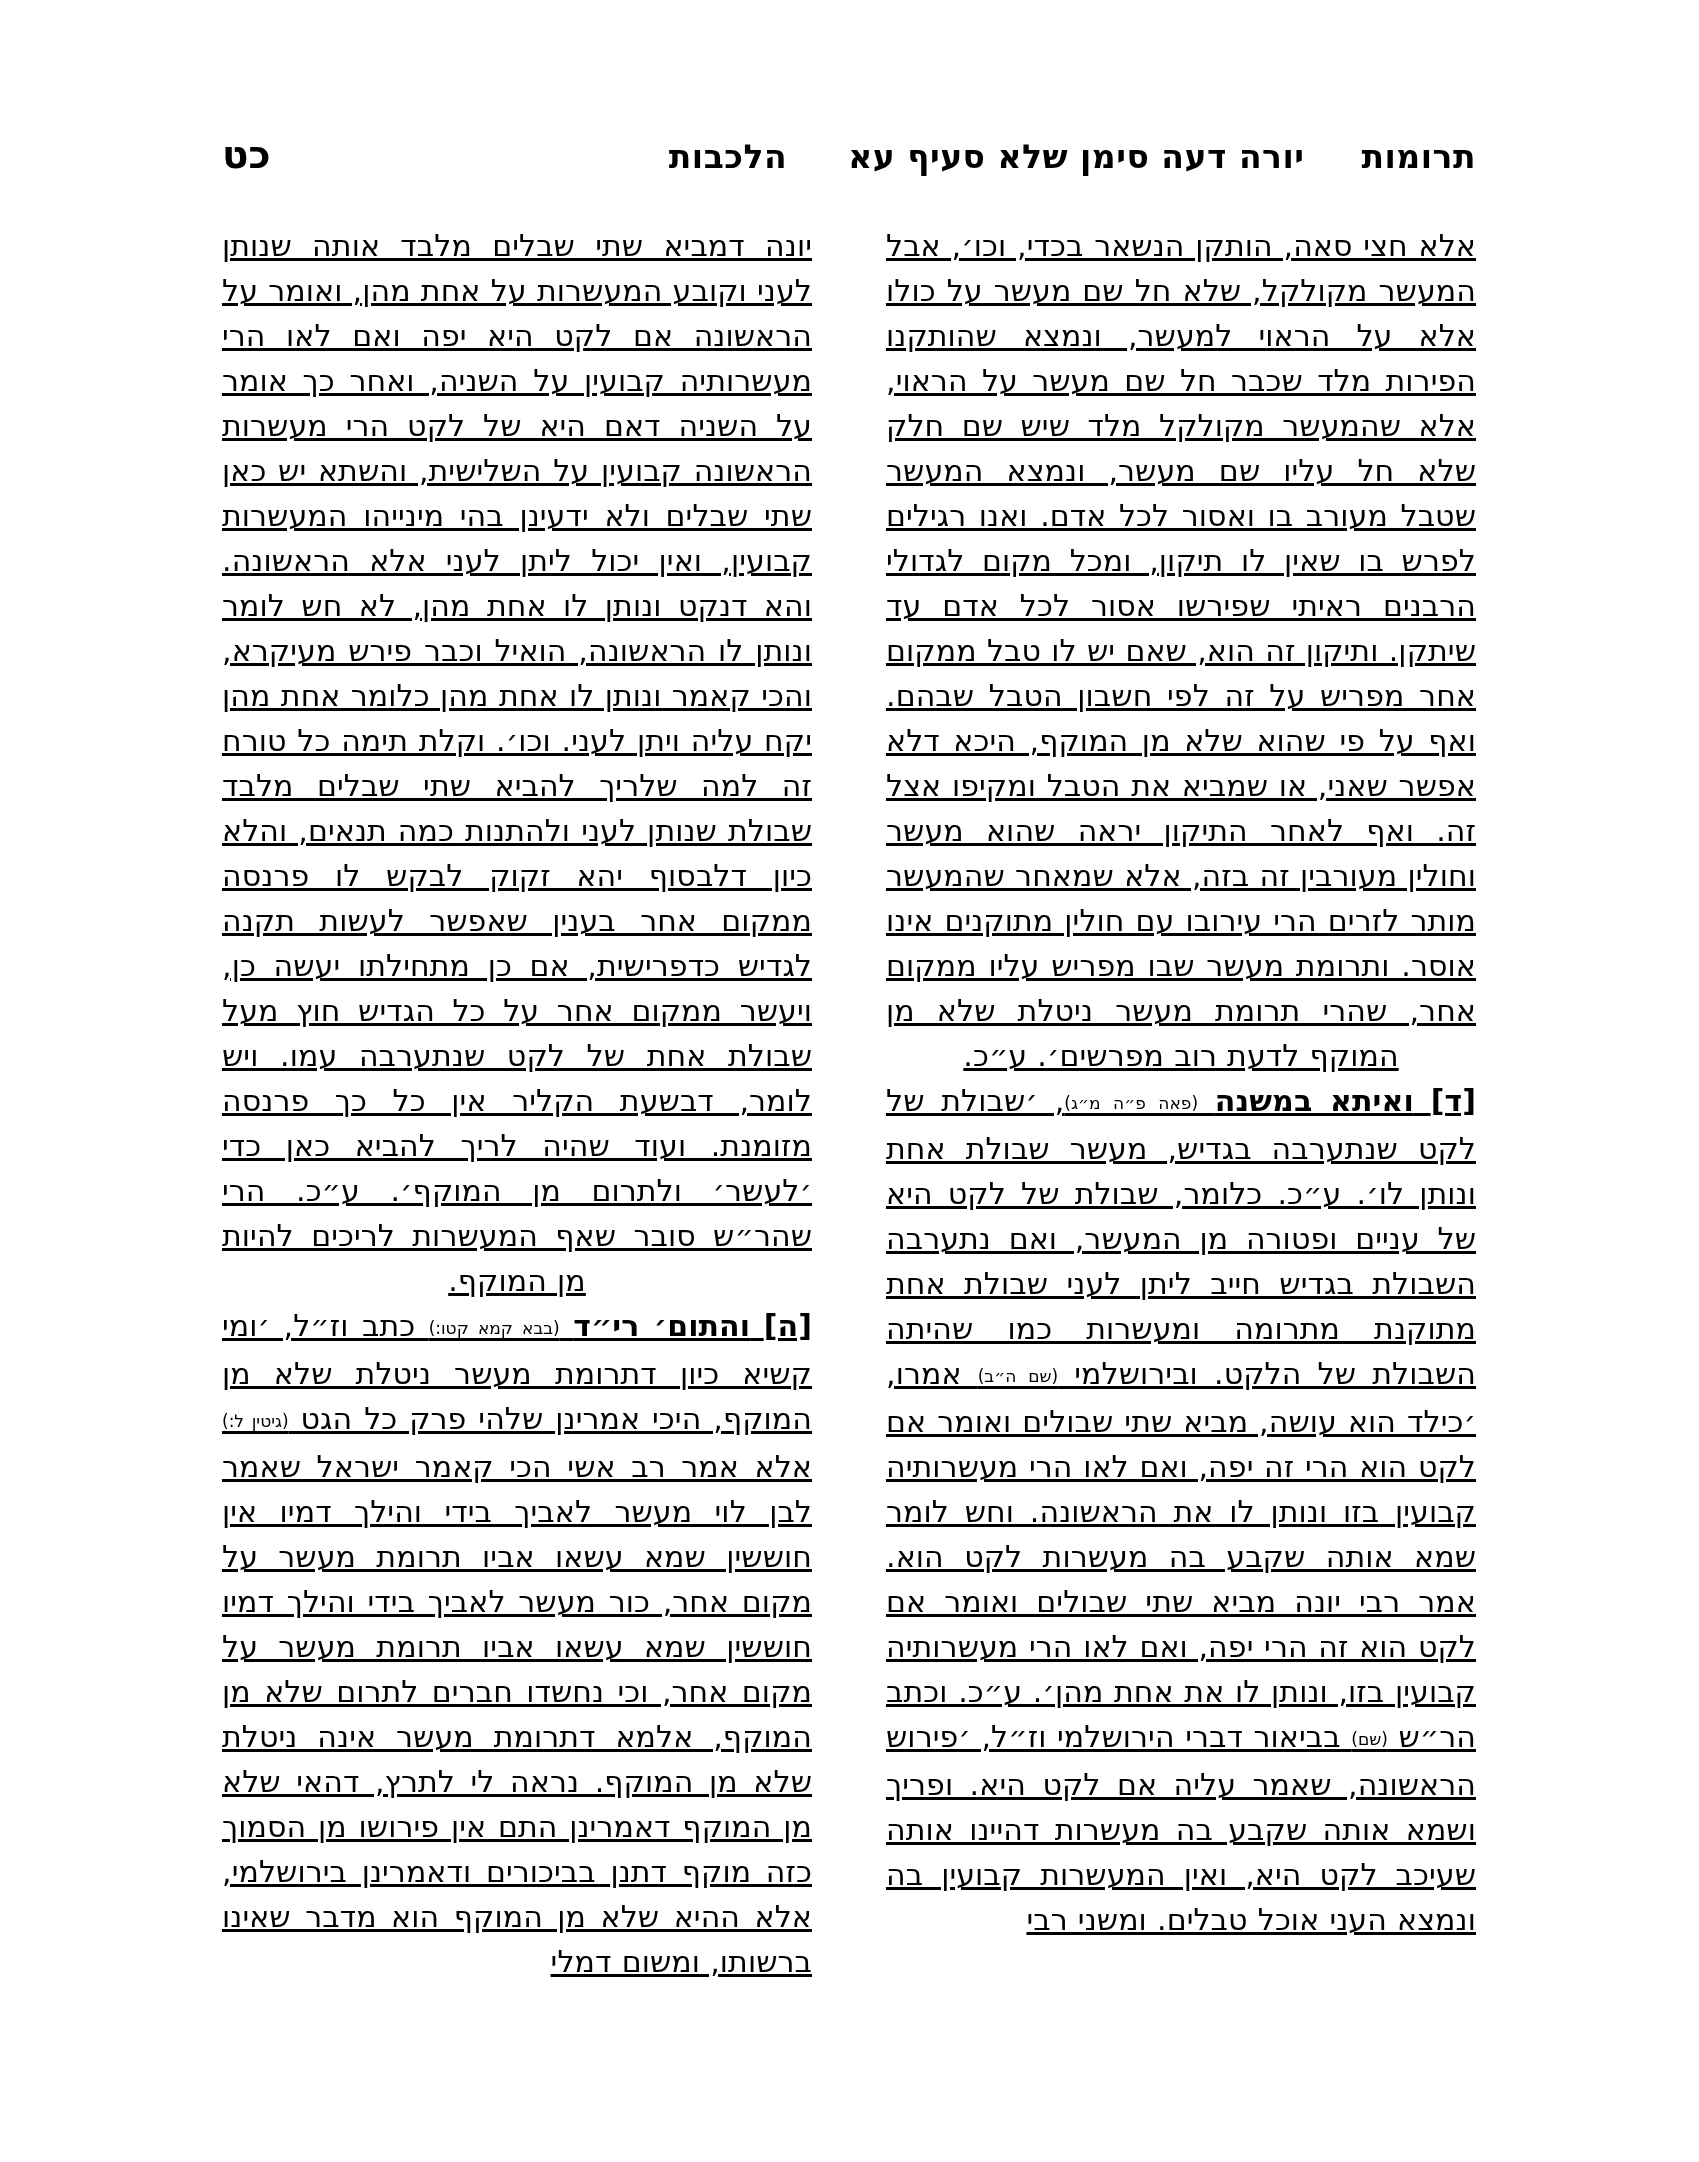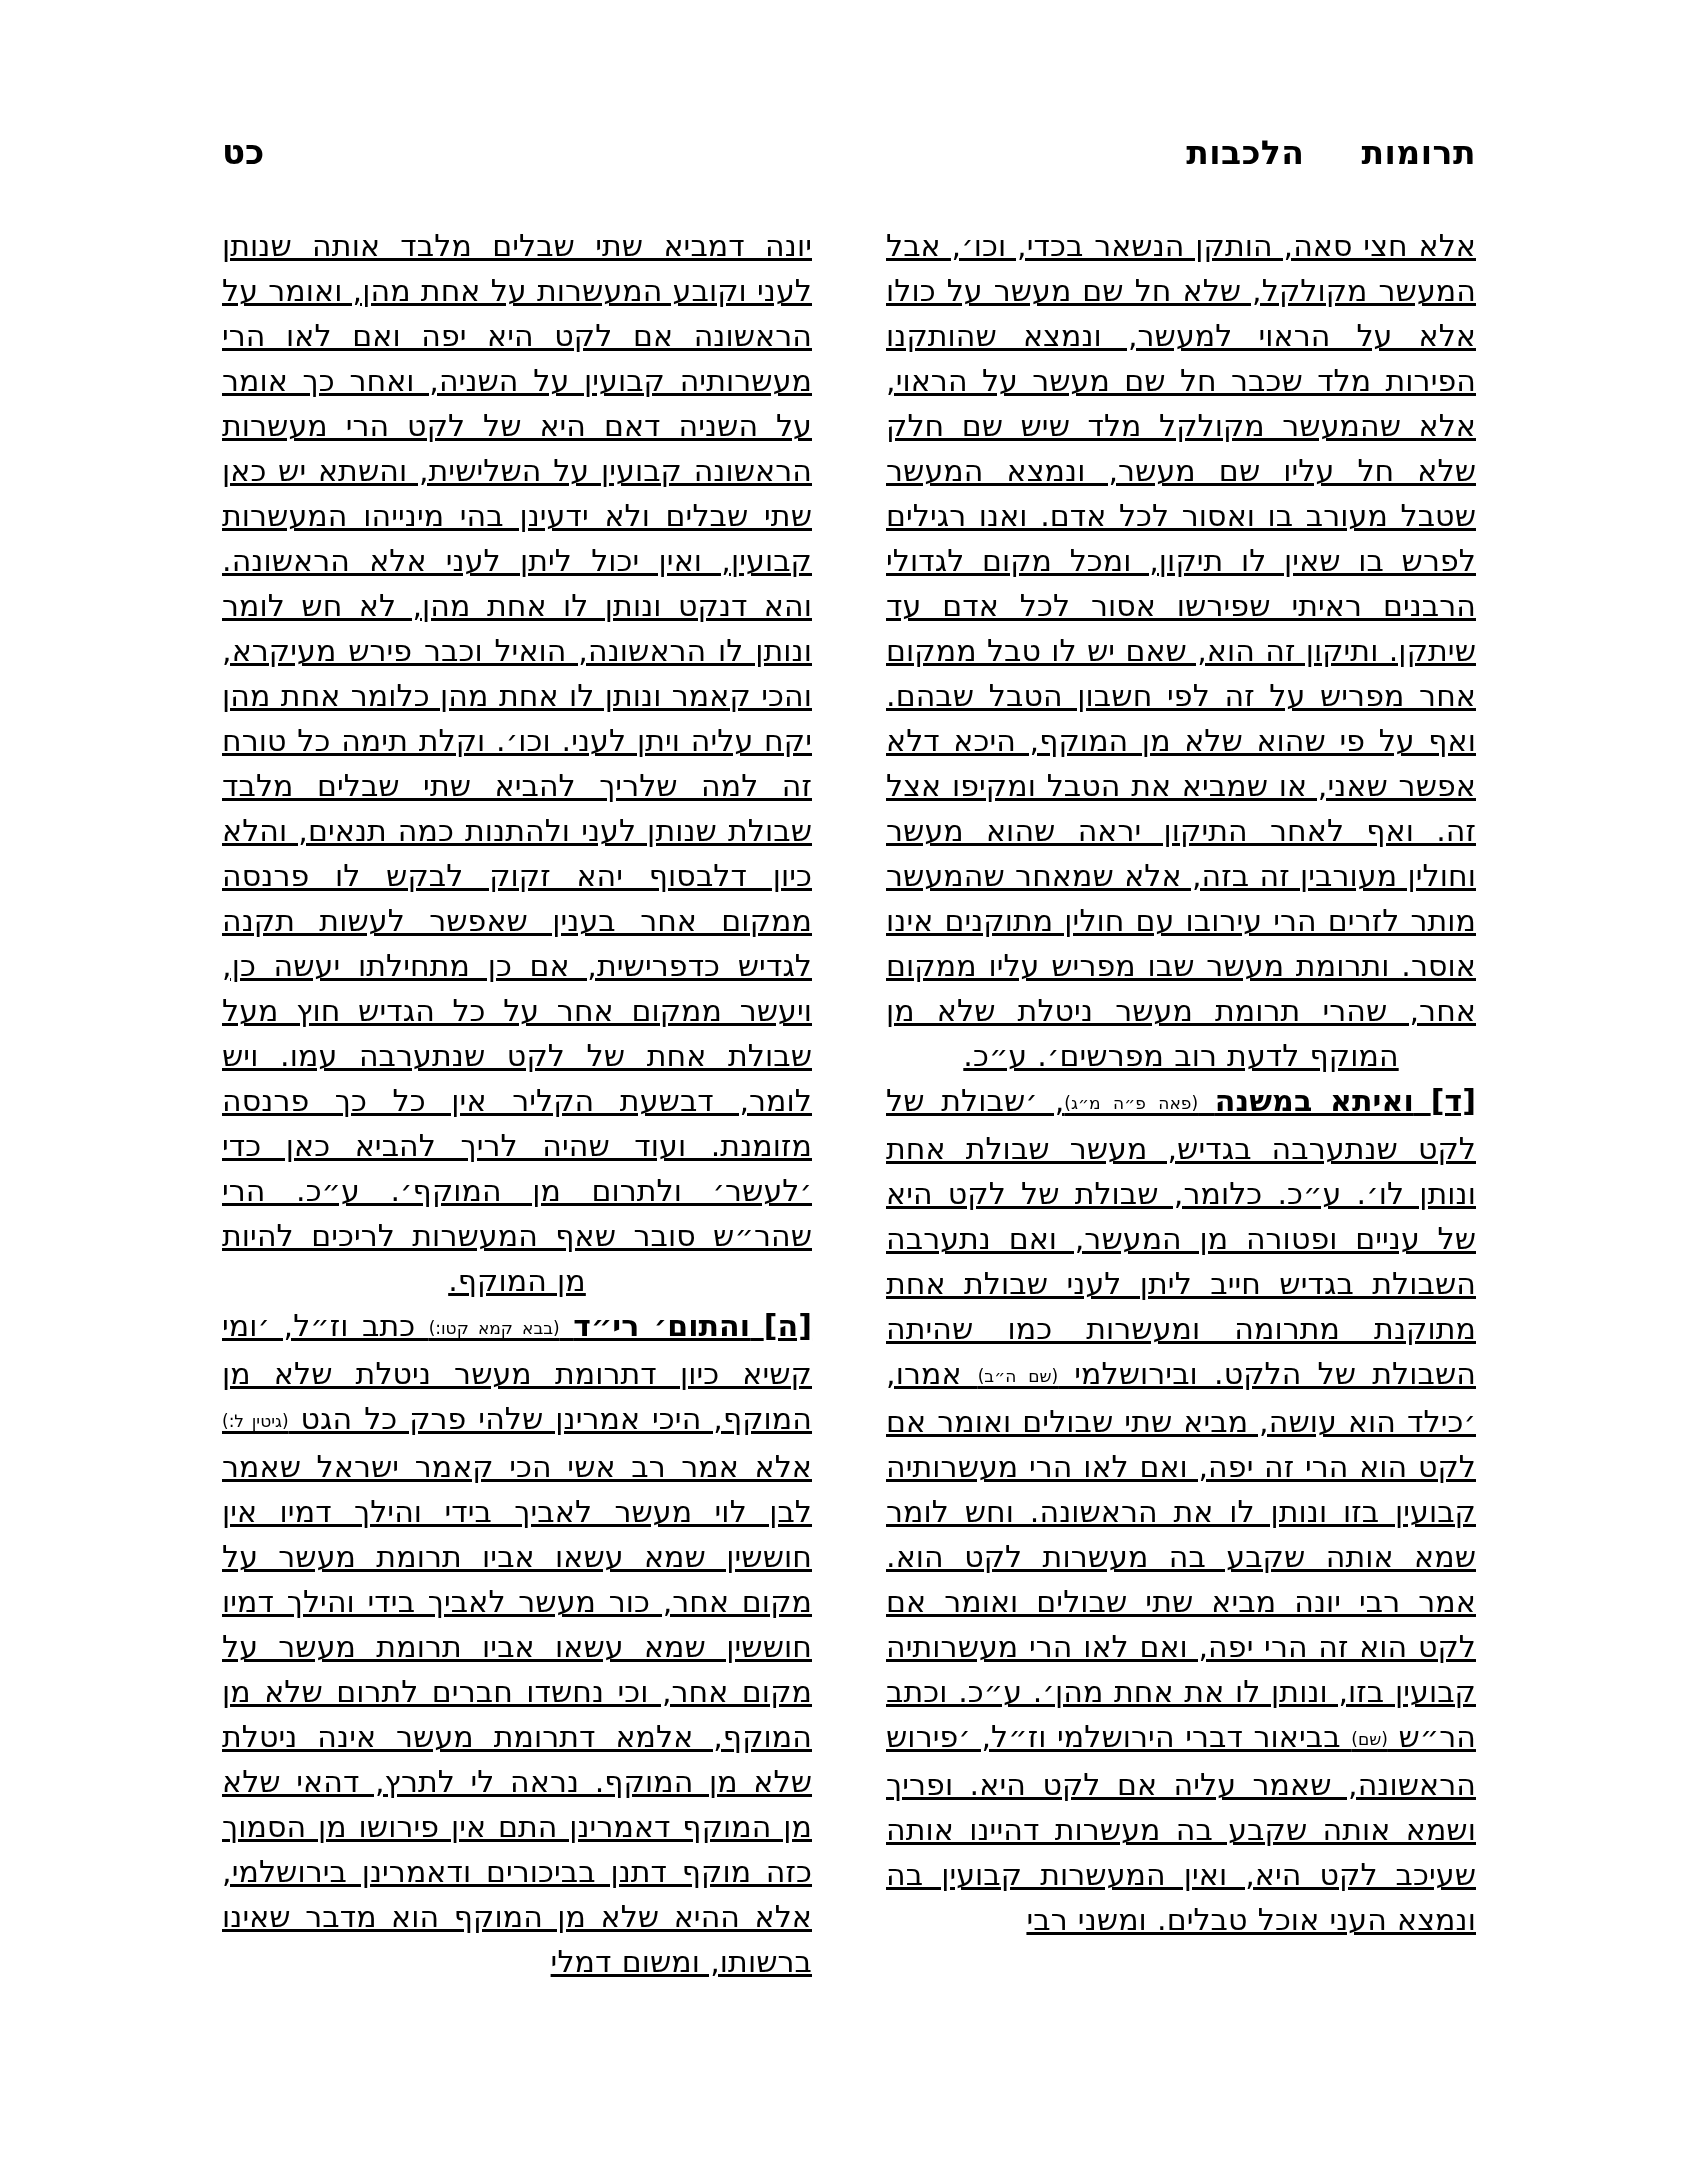--- a/index.html
+++ b/index.html
@@ -36,21 +36,21 @@
     font-size: 33px;
     font-weight: 700;
     letter-spacing: 0.5px;
     line-height: 1;
     color: #000;
   }
   .head-booktitle { margin-left: 57px; text-align: right; }
   .head-locator   { margin-left: 61px; }
   .head-subtitle  { margin-left: 0; }
   .head-folio {
-    font-size: 34px;
+    font-size: 39px;
     font-weight: 700;
     line-height: 1;
     margin-right: auto;
     padding-right: 39px;
   }
 
   
   .columns {
     position: absolute;
     top: 223px;
@@ -99,20 +99,21 @@
     vertical-align: 2px;
   }
 </style>
 </head>
 <body>
 
 <div class="page">
 
   <div class="running-head">
     <span class="head-seg head-booktitle">תרומות</span>
+    <span class="head-seg head-locator">יורה דעה סימן שלא סעיף עא</span>
     <span class="head-seg head-subtitle">הלכבות</span>
     <span class="head-folio">כט</span>
   </div>
 
   <div class="columns">
 
     <div class="col">
 
       <p class="para centered-last">אלא חצי סאה, הותקן הנשאר בכדי, וכו׳, אבל המעשר מקולקל, שלא חל שם מעשר על כולו אלא על הראוי למעשר, ונמצא שהותקנו הפירות מלד שכבר חל שם מעשר על הראוי, אלא שהמעשר מקולקל מלד שיש שם חלק שלא חל עליו שם מעשר, ונמצא המעשר שטבל מעורב בו ואסור לכל אדם. ואנו רגילים לפרש בו שאין לו תיקון, ומכל מקום לגדולי הרבנים ראיתי שפירשו אסור לכל אדם עד שיתקן. ותיקון זה הוא, שאם יש לו טבל ממקום אחר מפריש על זה לפי חשבון הטבל שבהם. ואף על פי שהוא שלא מן המוקף, היכא דלא אפשר שאני, או שמביא את הטבל ומקיפו אצל זה. ואף לאחר התיקון יראה שהוא מעשר וחולין מעורבין זה בזה, אלא שמאחר שהמעשר מותר לזרים הרי עירובו עם חולין מתוקנים אינו אוסר. ותרומת מעשר שבו מפריש עליו ממקום אחר, שהרי תרומת מעשר ניטלת שלא מן המוקף לדעת רוב מפרשים׳. ע״כ.</p>
 

